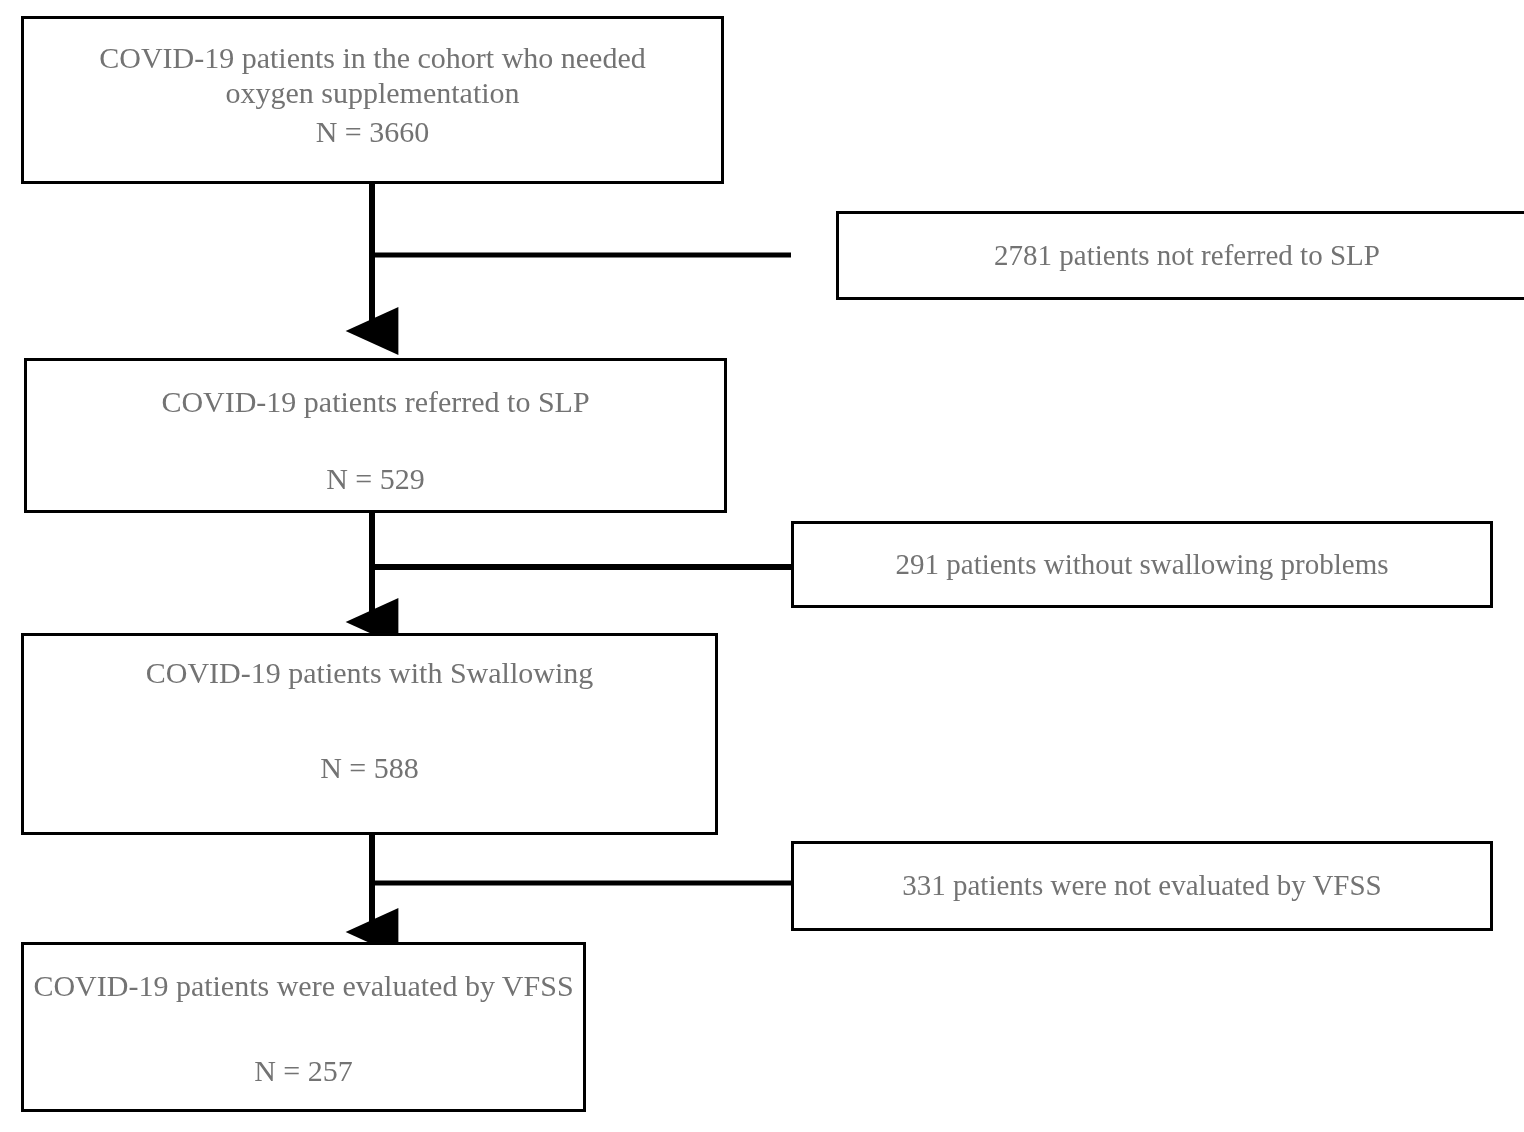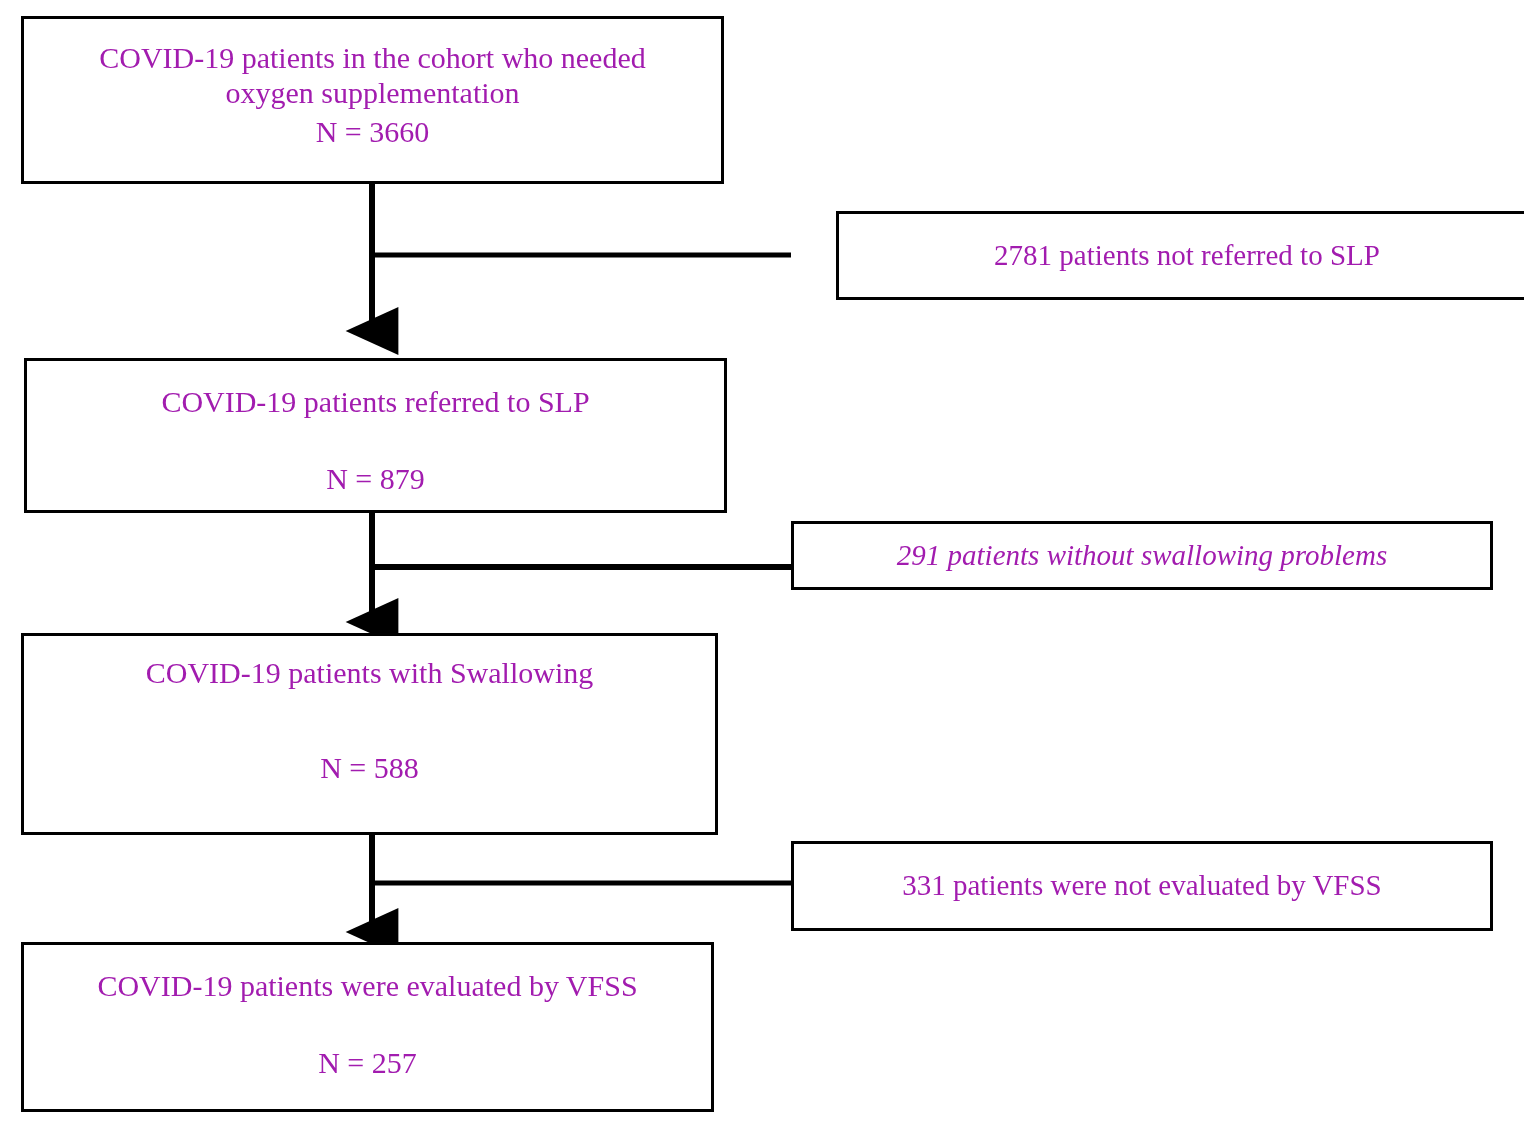--- a/index.html
+++ b/index.html
@@ -18,21 +18,21 @@
   }
   .node {
     position: absolute;
     box-sizing: border-box;
     background: #ffffff;
     border: 3px solid #000000;
     display: flex;
     flex-direction: column;
     align-items: center;
     text-align: center;
-    color: #a21caf;
+    color: #737373;
     z-index: 2;
   }
   .node-line {
     display: block;
     width: 100%;
     line-height: 1.16;
     white-space: pre-wrap;
   }
   
   .main-node {
@@ -42,30 +42,30 @@
   #node-cohort      { left: 21px;  top: 16px;   width: 703px; height: 168px; padding-top: 22px; }
   #node-cohort .l1  { margin-bottom: 0px; }
   #node-cohort .l3  { margin-top: 4px; }
 
   #node-referred    { left: 24px;  top: 358px;  width: 703px; height: 155px; padding-top: 24px; }
   #node-referred .l2{ margin-top: 42px; }
 
   #node-dysfunction { left: 21px;  top: 633px;  width: 697px; height: 202px; padding-top: 20px; }
   #node-dysfunction .l3 { margin-top: 60px; }
 
-  #node-vfss        { left: 21px;  top: 942px;  width: 693px; height: 170px; padding-top: 24px; }
+  #node-vfss        { left: 21px;  top: 942px;  width: 565px; height: 170px; padding-top: 24px; gap: 8px; }
   #node-vfss .l2    { margin-top: 42px; }
 
   
   .excl-node {
     font-size: 29px;
     justify-content: center;
   }
   #node-excl-slp        { left: 836px; top: 211px; width: 702px; height: 89px; }
-  #node-excl-noswallow  { left: 791px; top: 521px; width: 702px; height: 69px; font-style: italic; }
+  #node-excl-noswallow  { left: 791px; top: 521px; width: 702px; height: 87px; }
   #node-excl-novfss     { left: 791px; top: 841px; width: 702px; height: 90px; }
 
   
   #connectors {
     position: absolute;
     left: 0;
     top: 0;
     width: 1524px;
     height: 1132px;
     z-index: 1;
@@ -105,21 +105,21 @@
     <span class="node-line l2">oxygen supplementation</span>
     <span class="node-line l3">N = 3660</span>
   </div>
 
   <div class="node excl-node" id="node-excl-slp">
     <span class="node-line">2781 patients not referred to SLP</span>
   </div>
 
   <div class="node main-node" id="node-referred">
     <span class="node-line l1">COVID-19 patients referred to SLP</span>
-    <span class="node-line l2">N = 879</span>
+    <span class="node-line l2">N = 529</span>
   </div>
 
   <div class="node excl-node" id="node-excl-noswallow">
     <span class="node-line">291 patients without swallowing problems</span>
   </div>
 
   <div class="node main-node" id="node-dysfunction">
     <span class="node-line l1">COVID-19 patients with Swallowing</span>
     <span class="node-line l3">N = 588</span>
   </div>

